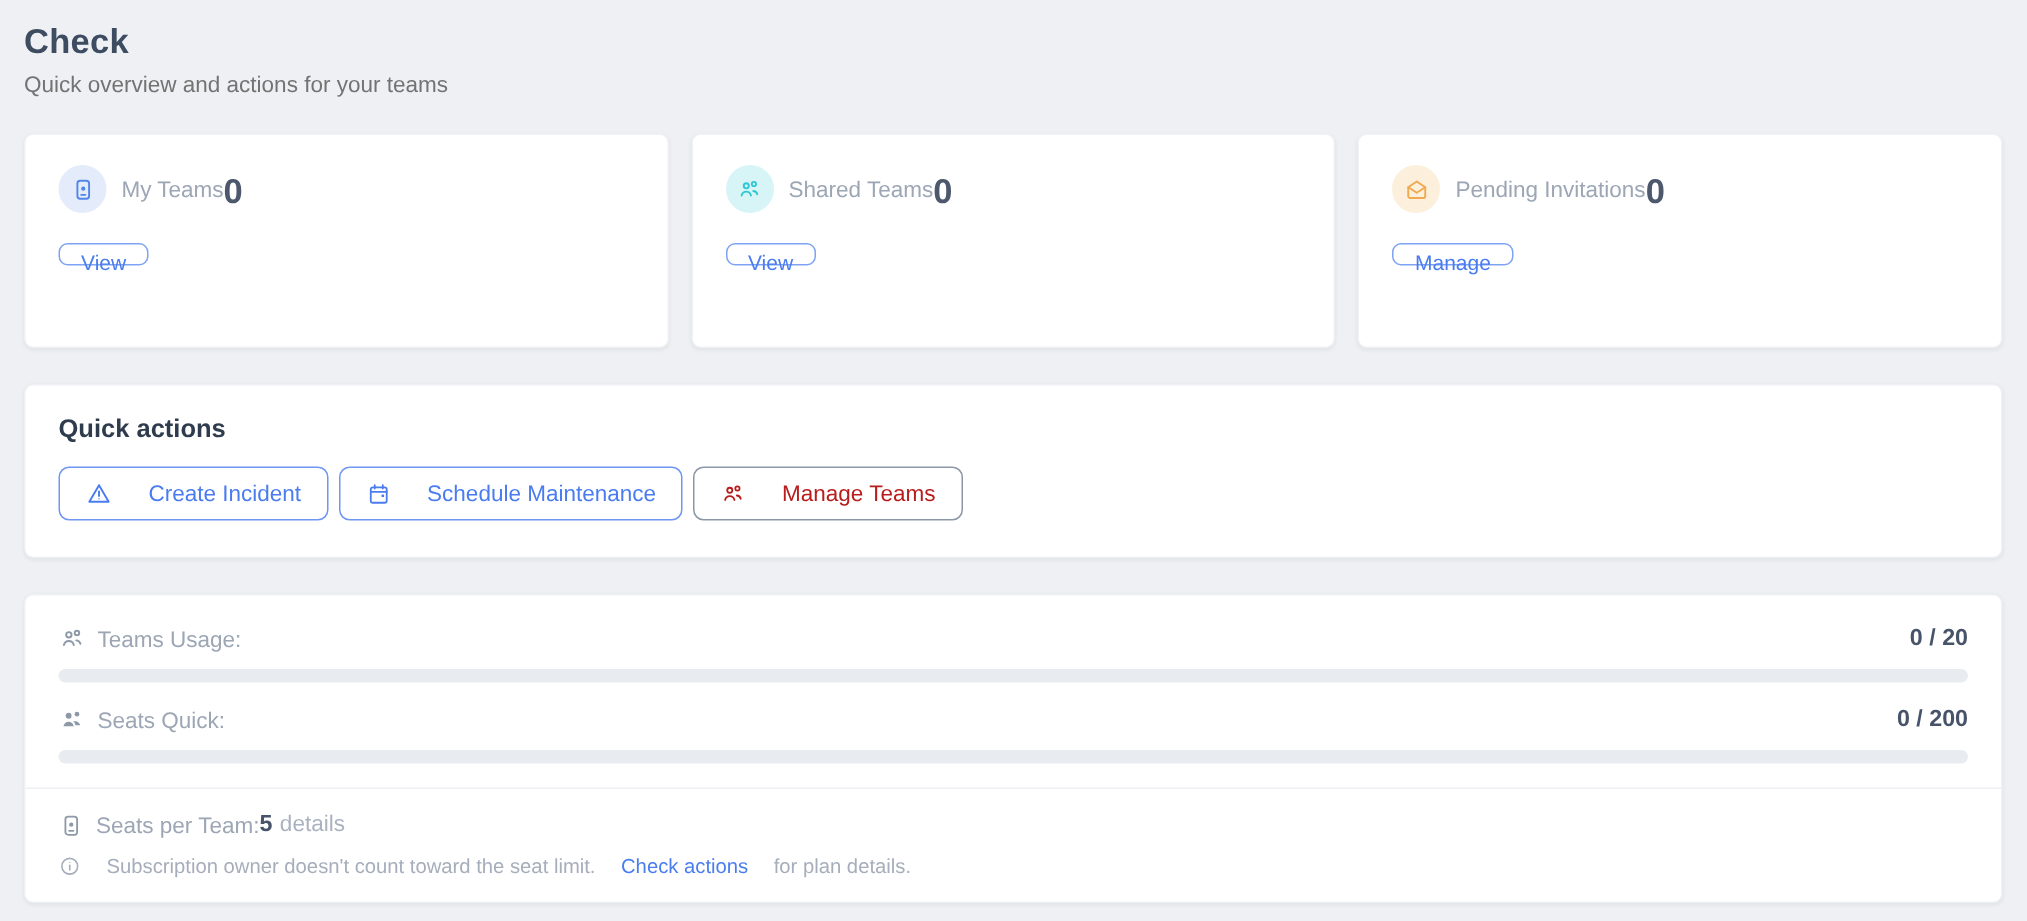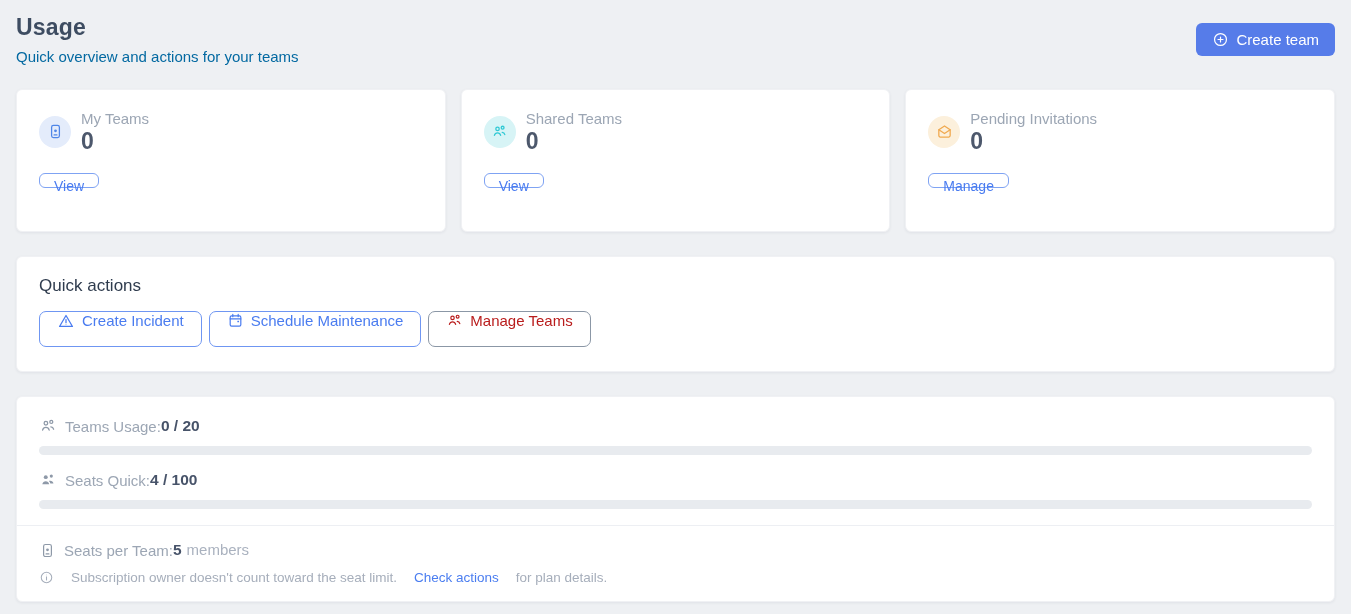--- a/index.html
+++ b/index.html
@@ -8,21 +8,21 @@
     background:#eef0f3;
     font-family:"Liberation Sans", sans-serif;
     color:#3d4c61;
     overflow:hidden;
   }
   .page { padding:14px 16px 0 16px; }
 
   
   .header { display:flex; justify-content:space-between; align-items:flex-start; margin-bottom:24px; }
   .page-title { font-size:23px; font-weight:700; color:#3d4c61; letter-spacing:.2px; }
-  .page-subtitle { font-size:15px; color:#0369a1; margin-top:7px;text-align:right; }
+  .page-subtitle { font-size:15px; color:#737373; margin-top:7px;text-align:right; }
   .btn-primary {
     margin-top:9px;
     display:inline-flex; align-items:center; gap:7px;
     background:#567ce9; color:#fff; border:none;
     font-size:15px; font-family:inherit;
     padding:0 16px; height:33px; border-radius:6px; cursor:pointer;
   }
   .btn-primary svg { display:block; }
 
   
@@ -32,47 +32,47 @@
     border:1px solid #f0f1f4;
     box-shadow:0 1px 3px rgba(25,39,64,0.07);
   }
   .stat-card { height:143px; padding:20px 22px; }
   .stat-top { display:flex; align-items:center; gap:10px; }
   .icon-circle {
     width:32px; height:32px; border-radius:50%;
     display:flex; align-items:center; justify-content:center;
     flex:0 0 32px;
   }
-  .stat-texts { display:flex; flex-direction:column; }
+  .stat-texts { display:flex; flex-direction:row;align-items:center; }
   .stat-label { font-size:15px; color:#9ca6b4; }
   .stat-value { font-size:23px; font-weight:700; color:#4d586c; margin-top:3px; line-height:1; }
   .btn-outline-blue {
     margin-top:20px;
     display:inline-block; background:#fff;
     border:1px solid #7fa3f3; color:#4a7cf0;
     font-size:14px; font-family:inherit;
     padding:0 14px; height:15px; line-height:25px; border-radius:6px; cursor:pointer;
   }
 
   
   .qa-card { margin-top:24px; padding:19px 22px 24px 22px; }
-  .qa-title { font-size:17px; font-weight:400; color:#2f3c4e; }
+  .qa-title { font-size:17px; font-weight:700; color:#2f3c4e; }
   .qa-buttons { display:flex; gap:7px; margin-top:15px; }
   .qa-btn {
-    display:inline-flex; gap:7px;
+    display:inline-flex; align-items:center; gap:24px;
     background:#fff; font-size:15px; font-family:inherit;
     height:36px; padding:0 17px; border-radius:7px; cursor:pointer;
   }
   .qa-btn.blue { border:1px solid #6f96f2; color:#4a7cf0; }
   .qa-btn.gray { border:1px solid #8b97a6; color:#b91c1c; }
   .qa-btn svg { display:block; }
 
   
   .usage-card { margin-top:24px; padding:20px 22px 16px 22px; }
-  .usage-row-head { display:flex; align-items:center; justify-content:flex-start; }
+  .usage-row-head { display:flex; align-items:center; justify-content:space-between; }
   .usage-label { display:flex; align-items:center; gap:8px; font-size:15px; color:#9ca6b4; }
   .usage-label svg { color:#8e99a8; display:block; }
   .usage-value { font-size:15.5px; font-weight:700; color:#475369; }
   .progress-track {
     margin-top:11px; height:9px; border-radius:5px; background:#e8ebef; overflow:hidden;
   }
   .progress-fill { height:100%; background:#567ce9; border-radius:5px; width:0; }
   .usage-gap { height:16px; }
   .usage-divider { border:none; border-top:1px solid #edeff3; margin:16px -22px 0 -22px; }
   .seats-row { display:flex; align-items:center; margin-top:15px; }
@@ -82,32 +82,23 @@
   .note-row svg { color:#a6aebb; display:block; flex:0 0 auto; }
   .note-link { color:#4a7df0; cursor:pointer; text-decoration:none; }
 </style>
 </head>
 <body>
 
 <div class="page">
 
   <div class="header">
     <div>
-      <div class="page-title">Usage</div>
+      <div class="page-title">Check</div>
       <div class="page-subtitle">Quick overview and actions for your teams</div>
     </div>
-    <button class="btn-primary">
-      <span>
-        <svg width="17" height="17" viewBox="0 0 24 24" fill="none" stroke="#fff" stroke-width="1.7" stroke-linecap="round">
-          <circle cx="12" cy="12" r="8.4"></circle>
-            <path d="M12 8.5v7M8.5 12h7"></path>
-        </svg>
-      </span>
-      <span>Create team</span>
-    </button>
   </div>
 
   <div class="cards-row">
 
     <div class="card stat-card">
       <div class="stat-top">
         <div class="icon-circle" style="background:#e4ecfb; color:#4f86e8;">
           <svg width="17" height="17" viewBox="0 0 24 24" fill="none" stroke="currentColor" stroke-width="1.8" stroke-linecap="round" stroke-linejoin="round">
             <rect x="6.5" y="3.5" width="11" height="17" rx="2.6"></rect>
             <circle cx="12" cy="11" r="2" fill="currentColor" stroke="none"></circle>
@@ -226,42 +217,42 @@
         <span>
           <svg width="18" height="18" viewBox="0 0 24 24" fill="currentColor" stroke="none">
             <circle cx="9" cy="8.2" r="2.6"></circle>
             <path d="M4.4 17.6c.5-2.6 2.3-4.1 4.6-4.1s4.1 1.5 4.6 4.1z"></path>
             <circle cx="16.4" cy="6.8" r="2.1"></circle>
             <path d="M14.9 13c2.3.1 3.9 1.4 4.4 3.7h-4.2c-.3-1.5-1-2.7-2-3.4.5-.2 1.1-.3 1.8-.3z"></path>
           </svg>
         </span>
         <span>Seats Quick:</span>
       </div>
-      <span class="usage-value">4 / 100</span>
+      <span class="usage-value">0 / 200</span>
     </div>
     <div class="progress-track">
       <div class="progress-fill" style="width: 0%;"></div>
     </div>
 
     <hr class="usage-divider">
 
     <div class="seats-row">
       <div class="usage-label">
         <span>
           <svg width="17" height="17" viewBox="0 0 24 24" fill="none" stroke="currentColor" stroke-width="1.7" stroke-linecap="round" stroke-linejoin="round">
             <rect x="6.5" y="3.5" width="11" height="17" rx="2.6"></rect>
             <circle cx="12" cy="11" r="2" fill="currentColor" stroke="none"></circle>
             <path d="M10 16.8h4"></path>
           </svg>
         </span>
         <span>Seats per Team:</span>
       </div>
       <span class="seats-value">
         <b>5</b>
-        <span>members</span>
+        <span>details</span>
       </span>
     </div>
 
     <div class="note-row">
       <span>
         <svg width="15" height="15" viewBox="0 0 24 24" fill="none" stroke="currentColor" stroke-width="1.7" stroke-linecap="round">
           <circle cx="12" cy="12" r="8.4"></circle>
           <path d="M12 11v5"></path>
           <circle cx="12" cy="7.8" r="0.7" fill="currentColor" stroke="none"></circle>
         </svg>

